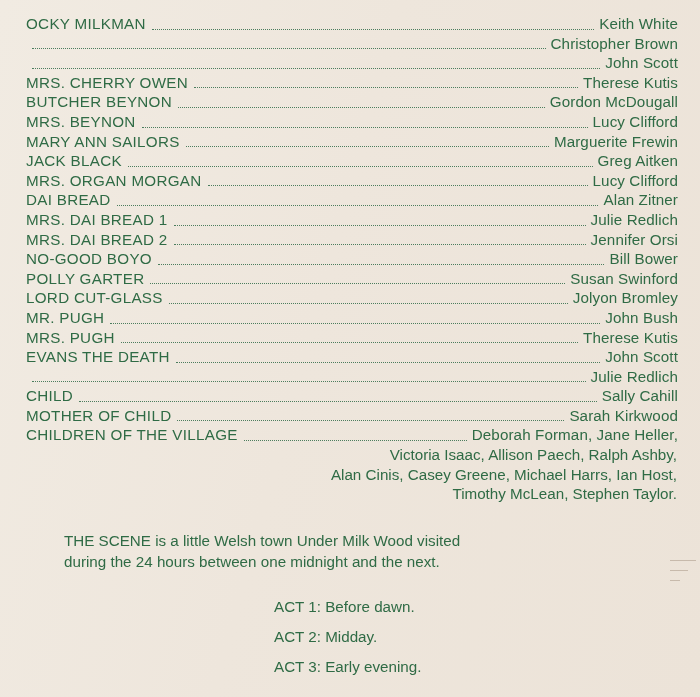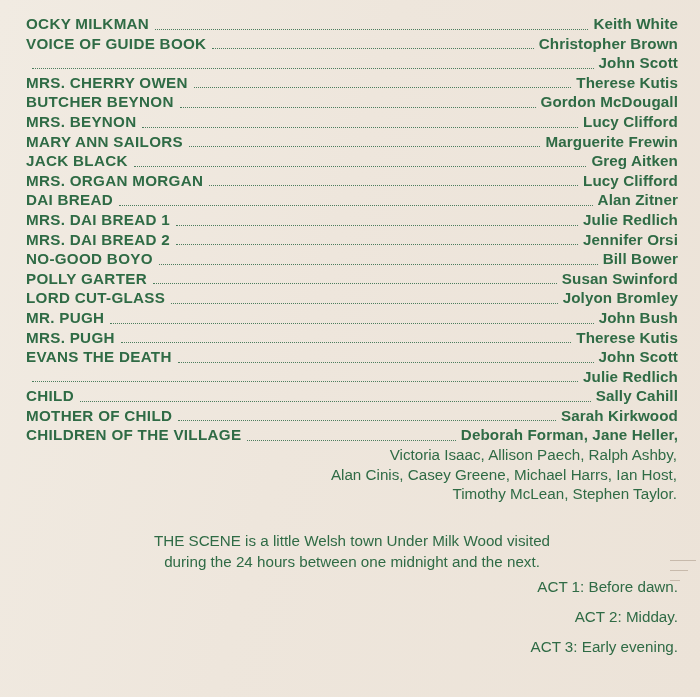--- a/index.html
+++ b/index.html
@@ -20,21 +20,20 @@
     width: 700px;
     height: 697px;
     box-sizing: border-box;
     padding: 14px 22px 0 26px;
     background: linear-gradient(105deg, #f1ebe2 0%, #eee6dc 45%, #ece3d8 100%);
   }
   .cast {
     list-style: none;
     margin: 0;
     padding: 0;
-    font-weight: bold;
   }
   .cast-row {
     display: flex;
     align-items: flex-end;
     font-size: 15.2px;
     line-height: 19.6px;
     letter-spacing: 0.1px;
     white-space: nowrap;
   }
   .role {
@@ -53,30 +52,29 @@
     text-align: center;
   }
   .continuation {
     text-align: right;
     font-size: 15.2px;
     line-height: 19.6px;
     padding-right: 1px;
   }
   .scene {
     margin-top: 26px;
-    text-align: center;
     font-size: 15.2px;
     line-height: 21px;
     padding: 0 38px;
   }
   .acts {
+    margin-top: 20px;
     padding-left: 248px;
     font-size: 15.2px;
     line-height: 30px;
-    text-align: right;
   }
   .edge-marks {
     position: absolute;
     right: 4px;
     top: 560px;
     width: 26px;
     height: 40px;
     pointer-events: none;
   }
   .edge-marks span {
@@ -94,21 +92,20 @@
 
 <div class="page">
 
   <ul class="cast">
     <li class="cast-row">
       <span class="role">OCKY MILKMAN</span>
       <span class="leader"></span>
       <span class="actor">Keith White</span>
     </li>
     <li class="cast-row">
-      <span class="role">VOICE OF GUIDE BOOK</span>
       <span class="leader"></span>
       <span class="actor">Christopher Brown</span>
     </li>
     <li class="cast-row">
       <span class="leader"></span>
       <span class="actor">John Scott</span>
     </li>
     <li class="cast-row">
       <span class="role">MRS. CHERRY OWEN</span>
       <span class="leader"></span>

